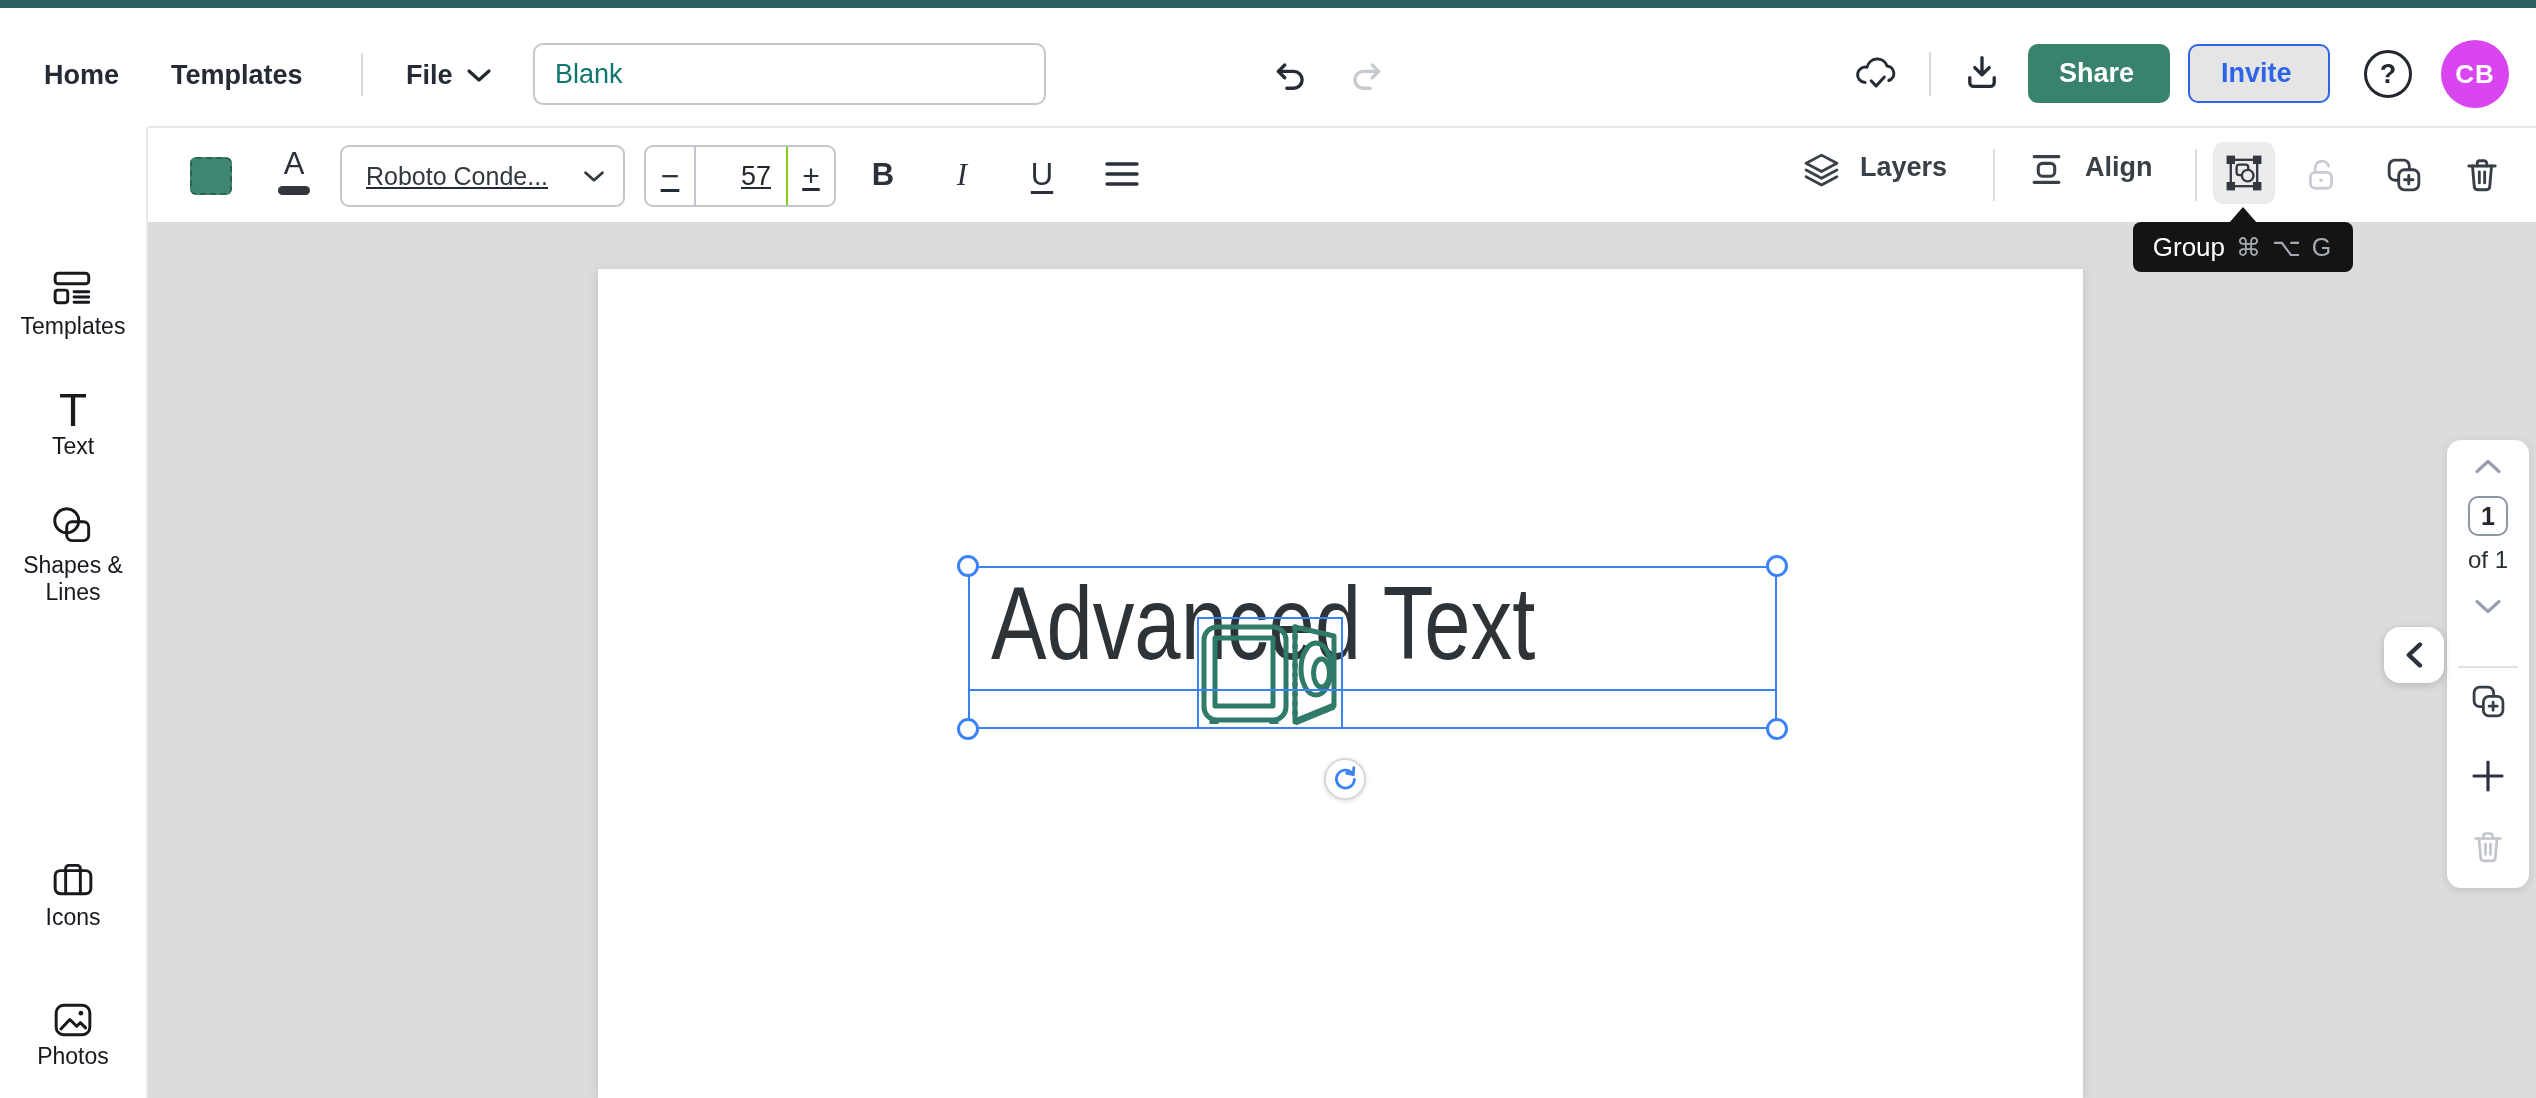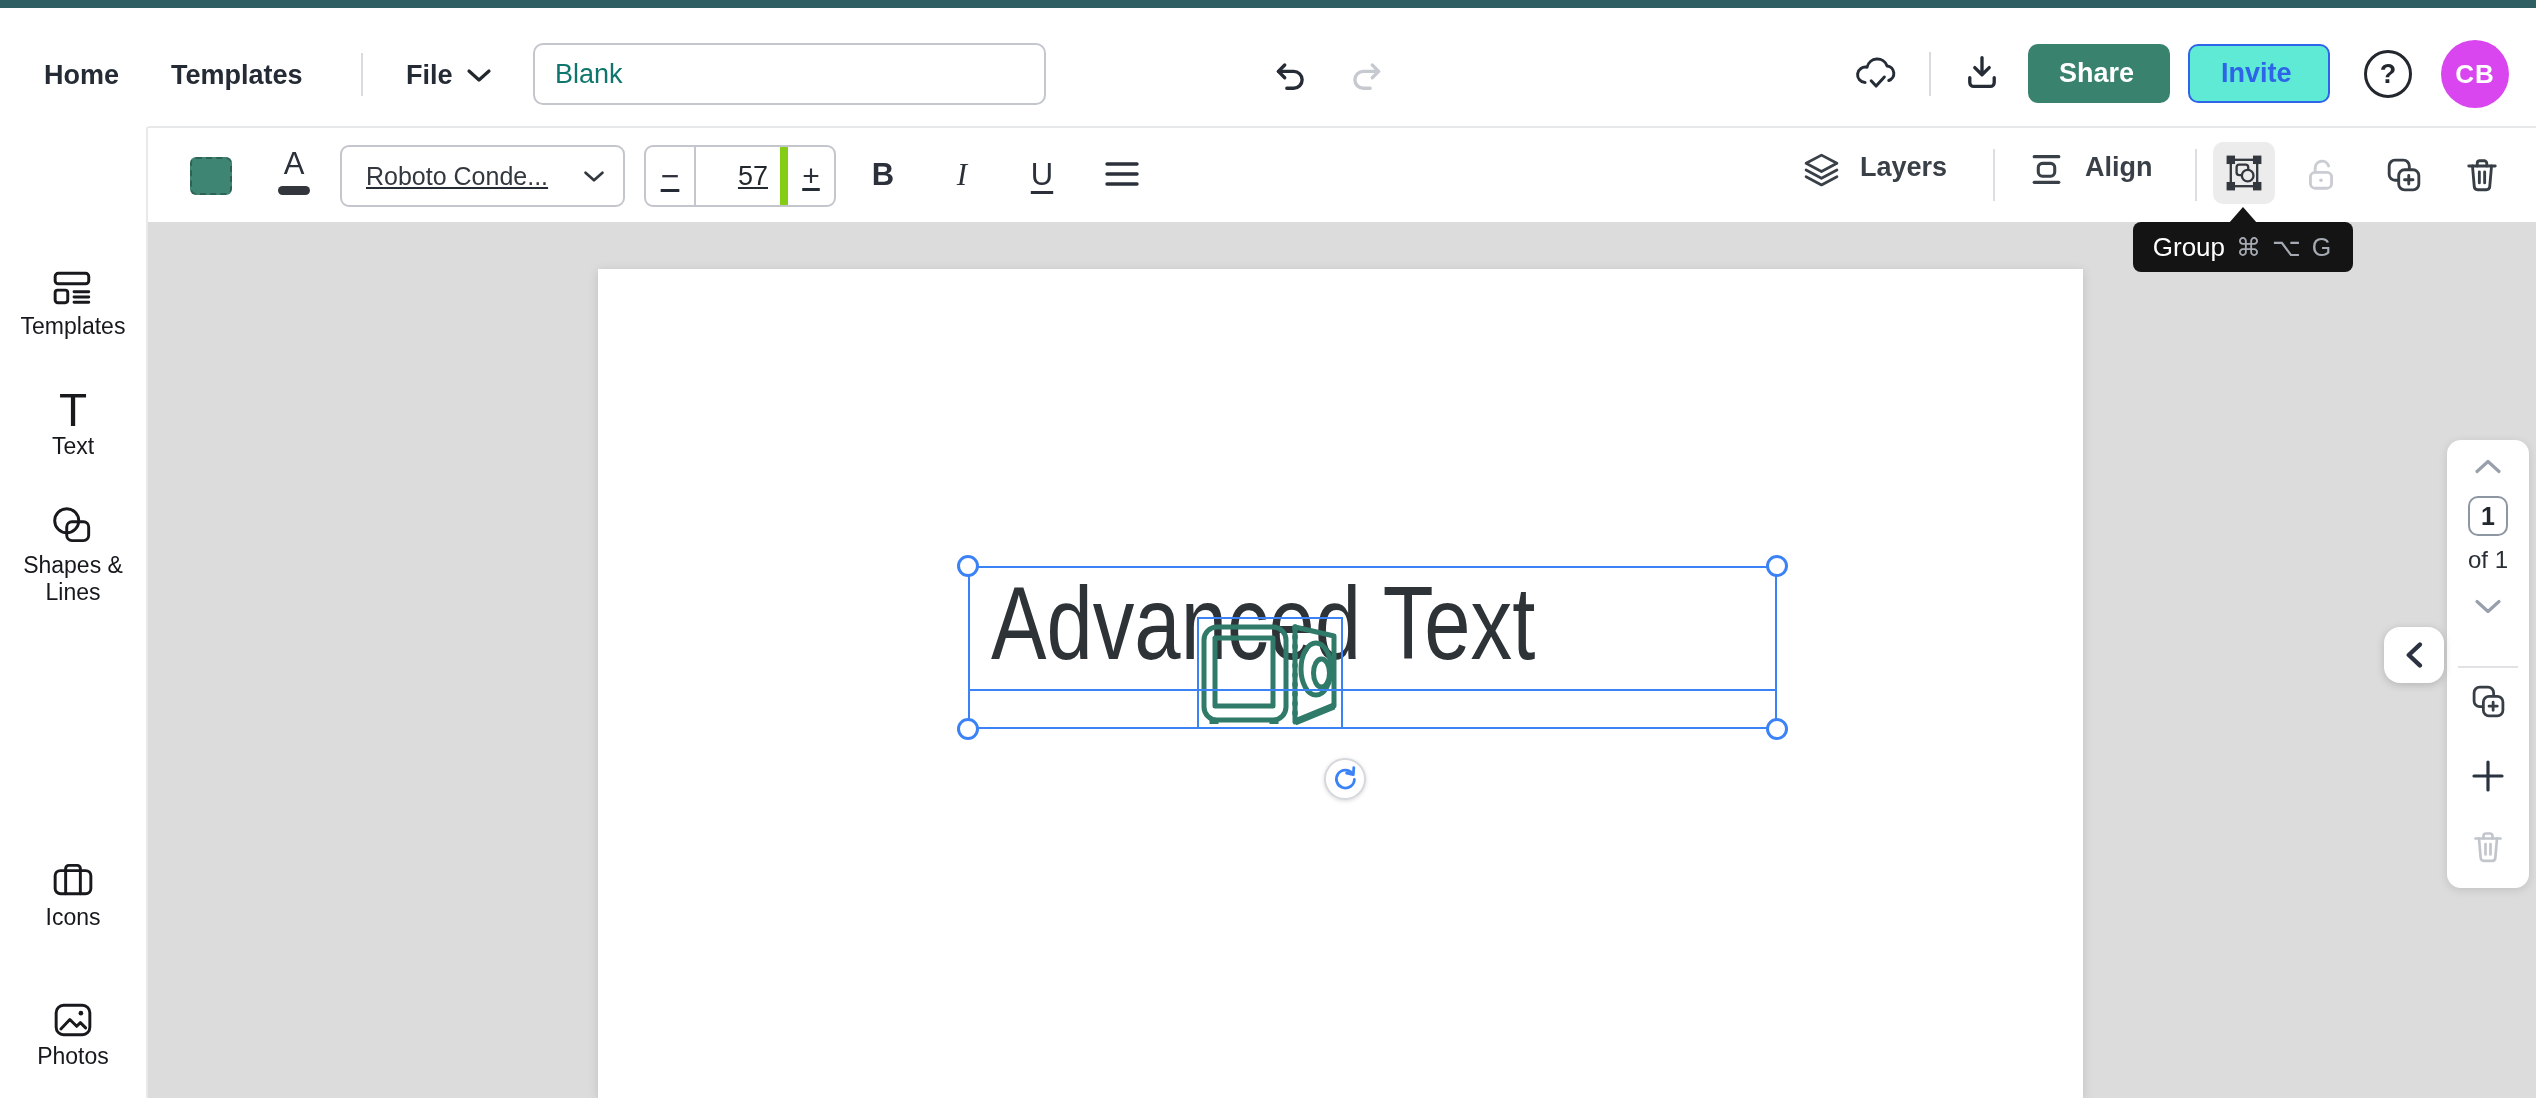--- a/index.html
+++ b/index.html
@@ -14,41 +14,41 @@
   
   #header { left:0; top:8px; width:2189px; height:119px; background:#fff; }
   .hdr-link { top:52px; font-size:27px; font-weight:700; color:#252b35; cursor:pointer; }
   .vdiv { background:#d8dadd; width:2px; }
   .doc-input { left:533px; top:35px; width:513px; height:62px; border:2px solid #c3c7cd; border-radius:10px;
                font-size:27px; color:#0f766e; padding-left:20px; font-family:inherit; background:#fff; outline:none; }
   .icon-btn { display:flex; align-items:center; justify-content:center; cursor:pointer; }
   .pill-btn { width:142px; height:59px; border-radius:10px; font-size:27px; font-weight:700;
               display:flex; align-items:center; justify-content:flex-start; cursor:pointer;padding-left:31px; }
   #share-btn { left:2028px; top:36px; background:#38826e; color:#fff; }
-  #invite-btn { left:2188px; top:36px; background:#5eead4; color:#2d64e8; border:2.5px solid #2d64e8; }
+  #invite-btn { left:2188px; top:36px; background:#e5e5e5; color:#2d64e8; border:2.5px solid #2d64e8; }
   #help-btn { left:2364px; top:42px; width:48px; height:48px; border:3px solid #23272e; border-radius:50%;
               font-size:27px; font-weight:700; color:#23272e; }
   #avatar { left:2441px; top:32px; width:68px; height:68px; border-radius:50%; background:#d946ef;
             color:#fff; font-size:26px; font-weight:700; display:flex; align-items:center; justify-content:center; letter-spacing:1px; }
   #header-border { left:148px; top:126px; width:2388px; height:2px; background:#e7e8ea; }
 
   
   #toolbar { left:148px; top:128px; width:2388px; height:94px; background:#fff; }
   #swatch { left:42px; top:29px; width:42px; height:38px; border-radius:6px; background:#3f8573; border:2px dashed rgba(35,75,62,.6); cursor:pointer; }
   #textcolor-btn { left:124px; top:18px; width:44px; height:60px; cursor:pointer; }
   #textcolor-btn .glyph { width:44px; text-align:center; font-size:31px; font-weight:500; color:#2b303a; }
   #textcolor-btn .bar { position:absolute; left:6px; top:40px; width:32px; height:9px; border-radius:4.5px; background:#33373d; }
   .field { border:2px solid #c3c7cd; border-radius:9px; background:#fff;text-decoration:underline; }
   #font-select { left:192px; top:17px; width:285px; height:62px; display:flex; align-items:center; cursor:pointer; }
   #font-select .fname { padding-left:24px; font-size:25px; color:#33383f; flex:1; }
   #font-select .chev { margin-right:18px; }
   #stepper { left:496px; top:17px; width:192px; height:62px; display:flex; }
   #stepper .cell { display:flex; align-items:center; justify-content:center; height:100%; }
   #dec-btn { width:48px; font-size:32px; color:#2b303a; cursor:pointer; }
-  #size-val { flex:1; border-left:2px solid #c3c7cd; border-right:8px solid #84cc16; font-size:27px; color:#23272e;padding-left:30px; }
+  #size-val { flex:1; border-left:2px solid #c3c7cd; border-right:2px solid #84cc16; font-size:27px; color:#23272e;padding-left:30px; }
   #inc-btn { width:46px; font-size:30px; color:#2b303a; cursor:pointer; }
   .fmt-btn { top:23px; width:48px; height:48px; font-size:31px; color:#2b303a; cursor:pointer; }
   .tool-label-btn { top:24px; height:48px; display:flex; align-items:flex-start; gap:20px; cursor:pointer; color:#3a4048; }
   .tool-label-btn .lbl { font-size:27px; font-weight:700; color:#3a4048; }
   .tb-div { top:21px; width:2px; height:52px; background:#dcdee1; }
   #group-btn { left:2065px; top:14px; width:62px; height:62px; border-radius:10px; background:#ececec; cursor:pointer; }
 
   
   #sidebar { left:0; top:127px; width:148px; height:971px; background:#fff; border-right:2px solid #e8e9eb; }
   .side-item { left:0; width:146px; cursor:pointer; }

